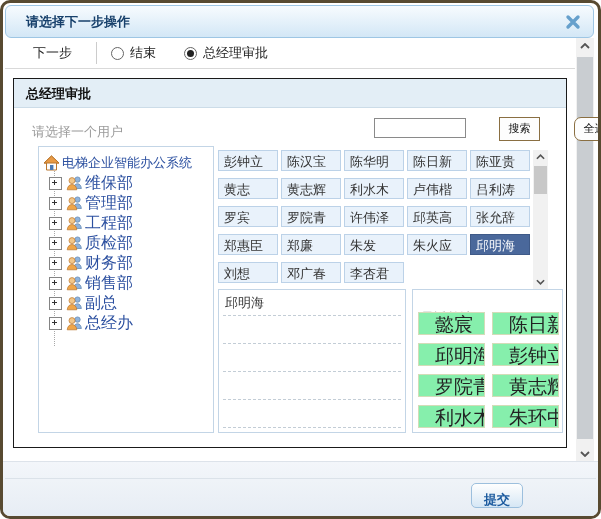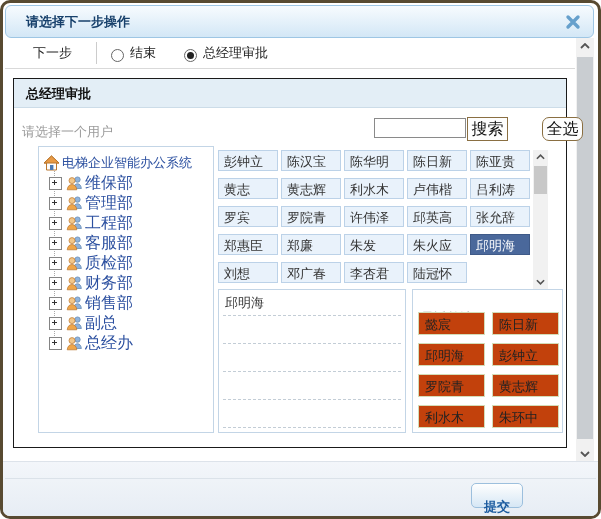--- a/index.html
+++ b/index.html
@@ -8,35 +8,35 @@
   .screen{background:#584a31;border-radius:10px;overflow:hidden;}
   .dialog{position:absolute;left:3px;top:3px;width:595px;height:513px;background:#ffffff;border-radius:7px;overflow:hidden;}
   
   .titlebar{position:absolute;left:2px;top:2px;width:587px;height:31px;background:linear-gradient(#f7fbfe,#d3e7f6);border:1px solid #9ec6e4;border-radius:6px;display:flex;align-items:center;}
   .title{font-size:13px;font-weight:bold;color:#17406b;padding-left:20px;}
   .close-btn{position:absolute;right:12px;top:8px;width:16px;height:16px;cursor:pointer;}
   
   .toolbar{position:absolute;left:2px;top:35px;width:570px;height:30px;background:#fff;border-bottom:1px solid #d9d9d9;display:flex;align-items:center;font-size:13px;color:#222;}
   .nextstep{margin-left:28px;}
   .vsep{width:1px;height:22px;background:#cccccc;margin:0 14px 0 24px;}
-  .radio-opt{display:flex;align-items:flex-end;margin-right:28px;}
+  .radio-opt{display:flex;align-items:center;margin-right:28px;}
   .radio{width:13px;height:13px;border:1px solid #666;border-radius:50%;background:#fff;margin-right:6px;position:relative;box-sizing:border-box;}
   .radio.checked::after{content:"";position:absolute;left:2px;top:2px;width:7px;height:7px;border-radius:50%;background:#222;}
   
   .vscroll{position:absolute;left:573px;top:35px;width:18px;height:424px;background:#f1f1f1;}
   .vscroll .arrow{position:absolute;left:0;width:18px;height:16px;display:flex;align-items:center;justify-content:center;background:#f1f1f1;}
   .vscroll .arrow.up{top:0;}
   .vscroll .arrow.down{bottom:0;}
   .vscroll .thumb{position:absolute;left:1px;top:19px;width:16px;height:382px;background:#c9cdd1;}
   
   .panel{position:absolute;left:10px;top:75px;width:554px;height:370px;border:1px solid #1a1a1a;background:#fff;box-sizing:border-box;}
   .panel-header{position:absolute;left:0;top:0;right:0;height:29px;background:#e3eef6;border-bottom:1px solid #ccdce8;line-height:29px;font-size:13px;font-weight:bold;color:#111;padding-left:12px;box-sizing:border-box;}
-  .prompt{position:absolute;left:8px;top:44px;font-size:13px;color:#9a9a9a;}
+  .prompt{position:absolute;left:18px;top:44px;font-size:13px;color:#9a9a9a;}
   .search-input{position:absolute;left:360px;top:39px;width:84px;height:18px;border:1px solid #8a8a8a;font-size:12px;padding:0 3px;}
-  .mini-btn{position:absolute;top:38px;height:24px;width:41px;background:#fdfdfd;border:1px solid #8a6f42;font-size:16px;color:#111;text-align:center;line-height:22px;cursor:pointer;box-sizing:border-box;}
+  .mini-btn{position:absolute;top:38px;height:24px;width:41px;background:#fdfdfd;border:1px solid #8a6f42;font-size:11px;color:#111;text-align:center;line-height:22px;cursor:pointer;box-sizing:border-box;margin-left:32px;}
   .btn-search{left:453px;}
   .btn-selall{left:528px;border-radius:7px;}
   
   .tree-box{position:absolute;left:24px;top:67px;width:174px;height:285px;border:1px solid #c3d5e6;overflow:hidden;}
   .tree-root{position:absolute;left:4px;top:6px;height:20px;display:flex;align-items:center;font-size:13px;color:#2c50a0;white-space:nowrap;}
   .tree-items{position:absolute;left:0;top:26px;}
   .tree-connector{position:absolute;left:15px;top:22px;height:177px;border-left:1px dotted #a8a8a8;}
   .tree-item{height:20px;display:flex;align-items:center;font-size:16px;color:#2c50a0;white-space:nowrap;cursor:pointer;}
   .expander{width:11px;height:11px;border:1px solid #848484;background:#fff;position:relative;margin-left:10px;flex:none;z-index:1;}
   .expander::before{content:"";position:absolute;left:2px;top:4px;width:5px;height:1px;background:#333;}
@@ -55,25 +55,25 @@
   .gscroll .arrow.down{bottom:0;}
   .gscroll .thumb{position:absolute;left:1px;top:16px;width:13px;height:28px;background:#c8c8c8;}
   
   .sel-box{position:absolute;left:204px;top:210px;width:188px;height:144px;border:1px solid #c3d5e6;box-sizing:border-box;}
   .sel-name{position:absolute;left:6px;top:4px;font-size:13px;color:#333;}
   .rule{position:absolute;left:4px;right:4px;border-top:1px dashed #c3cdd6;}
   
   .recent-box{position:absolute;left:398px;top:210px;width:151px;height:144px;border:1px solid #c3d5e6;box-sizing:border-box;}
   .recent-label{position:absolute;left:8px;top:3px;font-size:13px;color:#9a9a9a;margin-top:16px;}
   .recent-grid{position:absolute;left:5px;top:22px;display:grid;grid-template-columns:repeat(2,67px);gap:8px 7px;}
-  .rcell{height:23px;line-height:23px;background:#c2410c;border:1px solid #d3dcb8;font-size:13px;color:#222;padding-left:6px;box-sizing:border-box;overflow:hidden;white-space:nowrap;cursor:pointer;}
+  .rcell{height:23px;line-height:23px;background:#86efac;border:1px solid #d3dcb8;font-size:19px;color:#222;padding-left:16px;box-sizing:border-box;overflow:hidden;white-space:nowrap;cursor:pointer;}
   
   .footer{position:absolute;left:0;right:0;bottom:0;height:54px;background:linear-gradient(#f3f6fa,#e7edf4);border-top:1px solid #dde3ea;}
   .footer-line{position:absolute;left:2px;right:2px;top:16px;border-top:1px solid #dbe2e9;}
-  .foot-btn{position:absolute;bottom:8px;height:25px;padding:11px 12px;background:linear-gradient(#fefefe,#d6e7f5);border:1px solid #9cbfdd;border-radius:5px;font-size:13px;font-weight:bold;color:#1b5a9e;line-height:23px;cursor:pointer;box-sizing:border-box;text-align:center;}
+  .foot-btn{position:absolute;bottom:8px;height:25px;padding:4px 12px;background:linear-gradient(#fefefe,#d6e7f5);border:1px solid #9cbfdd;border-radius:5px;font-size:13px;font-weight:bold;color:#1b5a9e;line-height:23px;cursor:pointer;box-sizing:border-box;text-align:center;}
   .btn-submit{right:75px;}
   .btn-close{right:24px;}
 </style>
 </head>
 <body>
 
 <div class="screen">
   <div class="dialog">
 
     <div class="titlebar">
@@ -154,30 +154,20 @@
             </div>
             <div class="tree-item">
               <span class="expander"></span>
               <span class="gicon"><svg width="17" height="16" viewBox="0 0 17 16">
                   <circle cx="11.5" cy="4.6" r="2.7" fill="#8fb3dc" stroke="#5b82ad" stroke-width="0.7"></circle>
                   <path d="M7.6 13.5 c0.3-3.2 2-4.8 3.9-4.8 c1.9 0 3.6 1.6 3.9 4.8 z" fill="#8fb3dc" stroke="#5b82ad" stroke-width="0.7"></path>
                   <circle cx="6" cy="5.6" r="3" fill="#f2c78a" stroke="#b9762e" stroke-width="0.7"></circle>
                   <path d="M1.2 14.8 c0.3-3.5 2.3-5.3 4.8-5.3 c2.5 0 4.5 1.8 4.8 5.3 z" fill="#efa64a" stroke="#b9762e" stroke-width="0.7"></path>
                 </svg></span>
               <span class="tlabel">工程部</span>
-            </div>
-            <div class="tree-item">
-              <span class="expander"></span>
-              <span class="gicon"><svg width="17" height="16" viewBox="0 0 17 16">
-                  <circle cx="11.5" cy="4.6" r="2.7" fill="#8fb3dc" stroke="#5b82ad" stroke-width="0.7"></circle>
-                  <path d="M7.6 13.5 c0.3-3.2 2-4.8 3.9-4.8 c1.9 0 3.6 1.6 3.9 4.8 z" fill="#8fb3dc" stroke="#5b82ad" stroke-width="0.7"></path>
-                  <circle cx="6" cy="5.6" r="3" fill="#f2c78a" stroke="#b9762e" stroke-width="0.7"></circle>
-                  <path d="M1.2 14.8 c0.3-3.5 2.3-5.3 4.8-5.3 c2.5 0 4.5 1.8 4.8 5.3 z" fill="#efa64a" stroke="#b9762e" stroke-width="0.7"></path>
-                </svg></span>
-              <span class="tlabel">客服部</span>
             </div>
             <div class="tree-item">
               <span class="expander"></span>
               <span class="gicon"><svg width="17" height="16" viewBox="0 0 17 16">
                   <circle cx="11.5" cy="4.6" r="2.7" fill="#8fb3dc" stroke="#5b82ad" stroke-width="0.7"></circle>
                   <path d="M7.6 13.5 c0.3-3.2 2-4.8 3.9-4.8 c1.9 0 3.6 1.6 3.9 4.8 z" fill="#8fb3dc" stroke="#5b82ad" stroke-width="0.7"></path>
                   <circle cx="6" cy="5.6" r="3" fill="#f2c78a" stroke="#b9762e" stroke-width="0.7"></circle>
                   <path d="M1.2 14.8 c0.3-3.5 2.3-5.3 4.8-5.3 c2.5 0 4.5 1.8 4.8 5.3 z" fill="#efa64a" stroke="#b9762e" stroke-width="0.7"></path>
                 </svg></span>
               <span class="tlabel">质检部</span>
@@ -242,21 +232,20 @@
           <div class="ucell">邱英高</div>
           <div class="ucell">张允辞</div>
           <div class="ucell">郑惠臣</div>
           <div class="ucell">郑廉</div>
           <div class="ucell">朱发</div>
           <div class="ucell">朱火应</div>
           <div class="ucell sel">邱明海</div>
           <div class="ucell">刘想</div>
           <div class="ucell">邓广春</div>
           <div class="ucell">李杏君</div>
-          <div class="ucell">陆冠怀</div>
         </div>
 
       <div class="gscroll">
         <div class="arrow up">
           <svg width="9" height="6" viewBox="0 0 10 6">
               <path d="M1 5 L5 1 L9 5" fill="none" stroke="#555" stroke-width="1.8"></path>
             </svg>
         </div>
         <div class="thumb"></div>
         <div class="arrow down">

